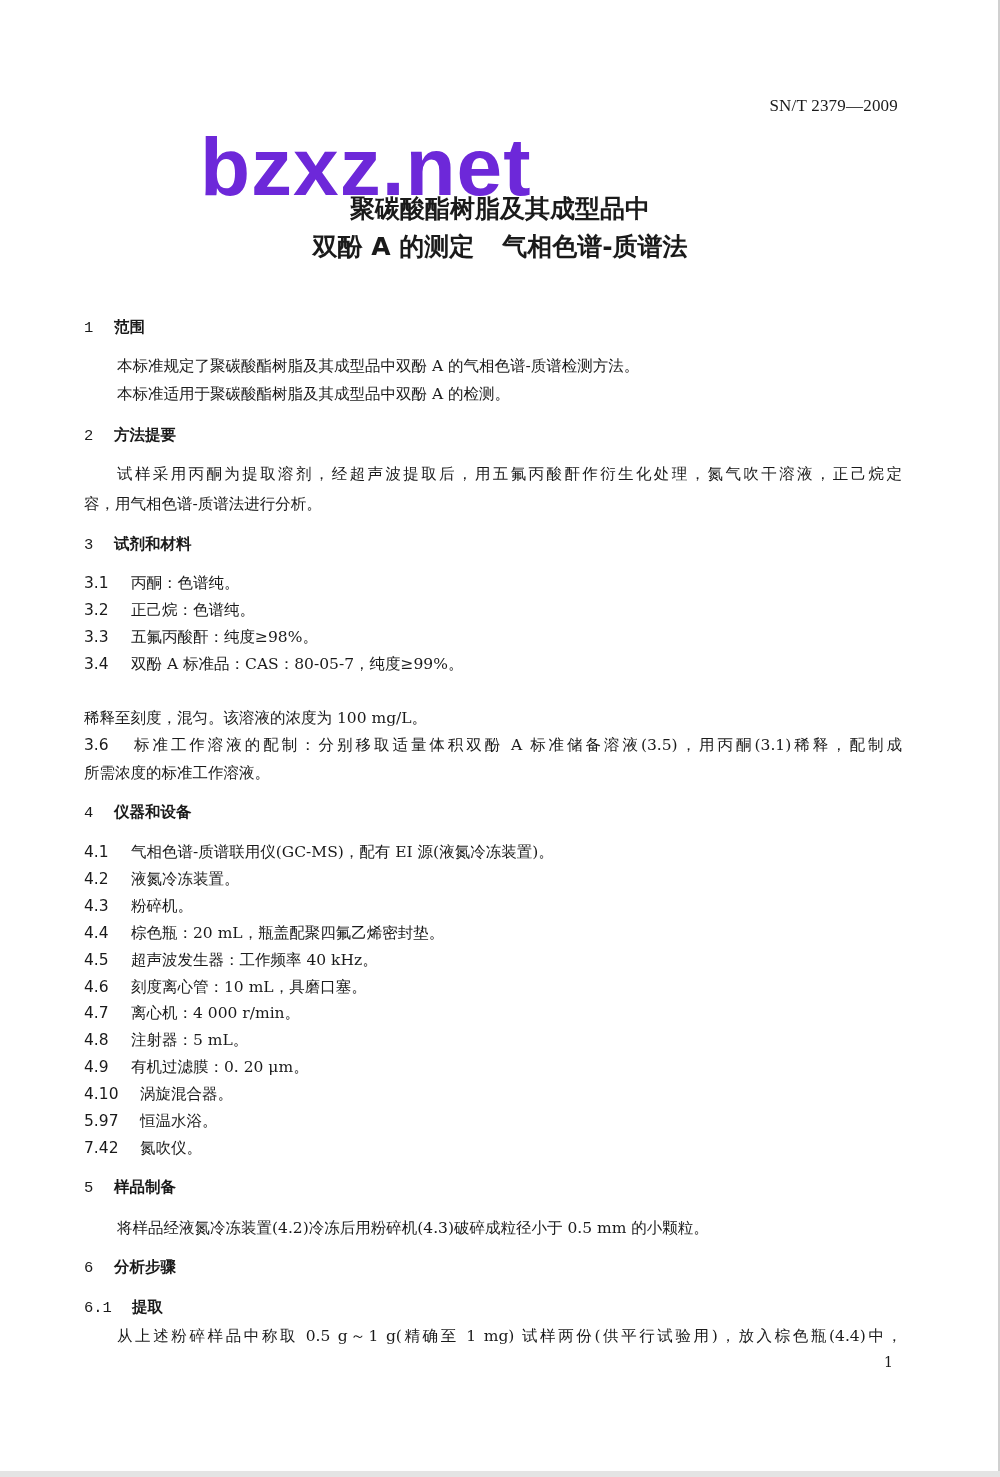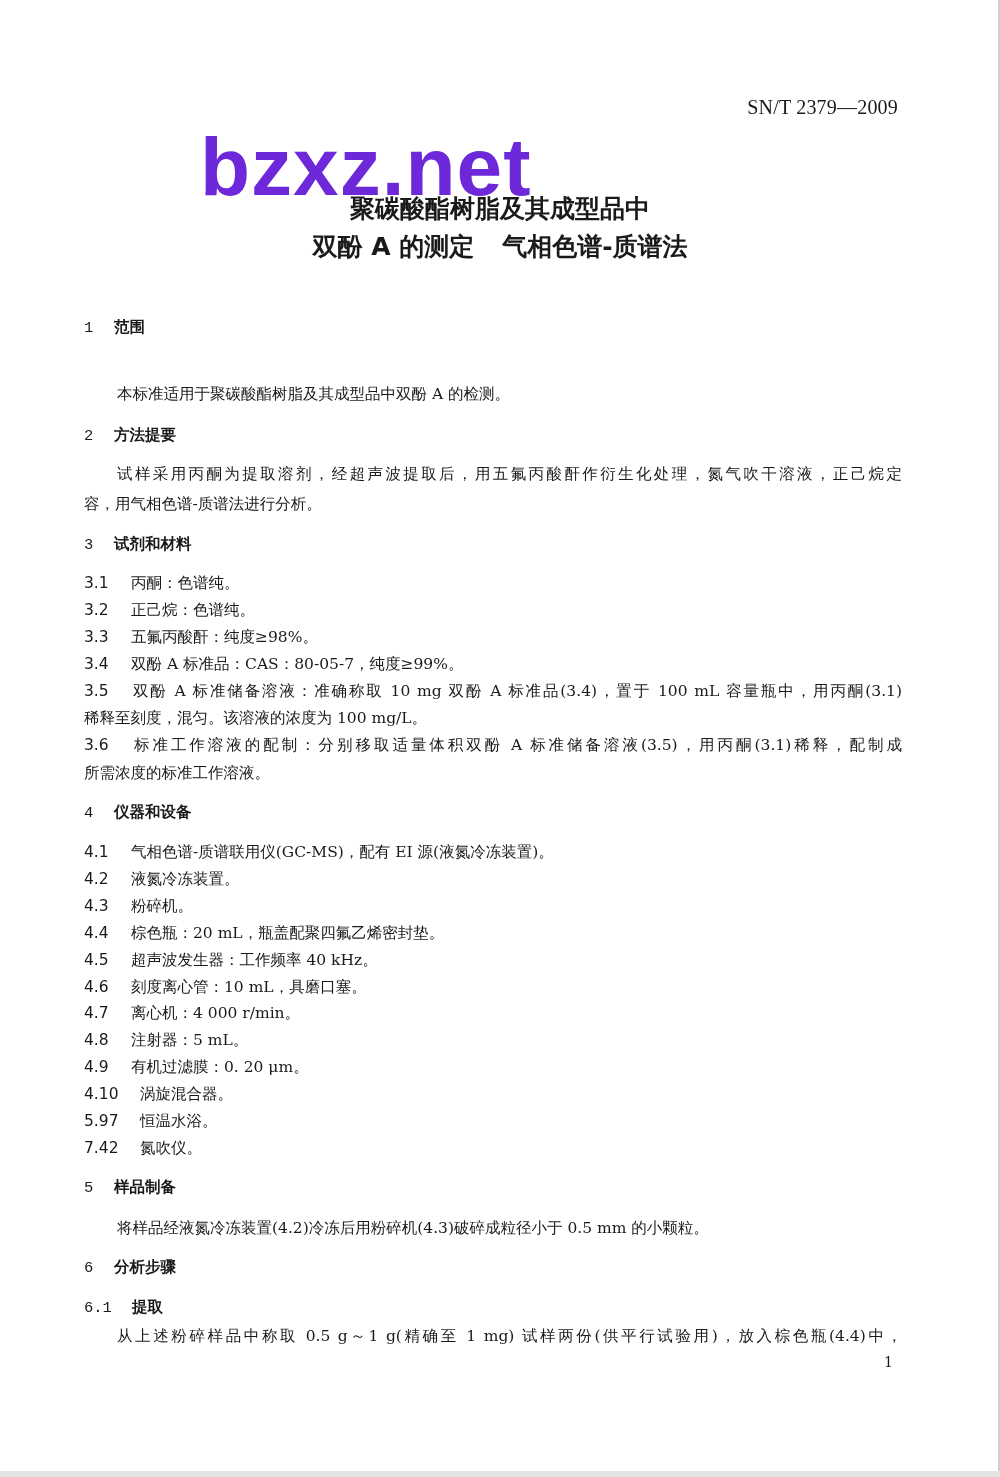--- a/index.html
+++ b/index.html
@@ -24,21 +24,21 @@
       position: absolute;
       left: 0; top: 1471px;
       width: 1000px; height: 6px;
       background: #e4e4e4;
     }
     .std-code {
       position: absolute;
       right: 100px;
       top: 96px;
       font-family: "Liberation Serif", serif;
-      font-size: 20px;
+      font-size: 17px;
       letter-spacing: 0.2px;
     }
     .watermark {
       position: absolute;
       left: 200px;
       top: 126px;
       font-family: "Liberation Sans", sans-serif;
       font-weight: bold;
       font-size: 82px;
       color: #6d28d9;
@@ -105,36 +105,36 @@
   <div class="std-code">SN/T 2379—2009</div>
 
   <div class="title l2">
     <span>双酚 A 的测定</span><span class="gap"></span><span>气相色谱-质谱法</span>
   </div>
   <div class="title l1">聚碳酸酯树脂及其成型品中</div>
 
   <div class="sec-head" style="top:318px;">
     <span class="num">1</span><span>范围</span>
   </div>
+  <div class="line para" style="top:356px;">本标准规定了聚碳酸酯树脂及其成型品中双酚 A 的气相色谱-质谱检测方法。</div>
   <div class="line para" style="top:384px;">本标准适用于聚碳酸酯树脂及其成型品中双酚 A 的检测。</div>
 
   <div class="sec-head" style="top:426px;">
     <span class="num">2</span><span>方法提要</span>
   </div>
   <div class="line para justify-line" style="top:464px; width:785px;">试样采用丙酮为提取溶剂，经超声波提取后，用五氟丙酸酐作衍生化处理，氮气吹干溶液，正己烷定</div>
   <div class="line full" style="top:494px;">容，用气相色谱-质谱法进行分析。</div>
 
   <div class="sec-head" style="top:535px;">
     <span class="num">3</span><span>试剂和材料</span>
   </div>
   <div class="line item" style="top:573px;"><span class="num">3.1</span><span>丙酮：色谱纯。</span></div>
   <div class="line item" style="top:600px;"><span class="num">3.2</span><span>正己烷：色谱纯。</span></div>
   <div class="line item" style="top:627px;"><span class="num">3.3</span><span>五氟丙酸酐：纯度≥98%。</span></div>
   <div class="line item" style="top:654px;"><span class="num">3.4</span><span>双酚 A 标准品：CAS：80-05-7，纯度≥99%。</span></div>
-  <div class="line item justify-line" style="top:681px;"><span class="num">3.5</span><span>双酚 A 标准储备溶液：准确称取 10 mg 双酚 A 标准品(3.4)，置于 100 mL 容量瓶中，用丙酮(3.1)</span></div>
   <div class="line full" style="top:708px;">稀释至刻度，混匀。该溶液的浓度为 100 mg/L。</div>
   <div class="line item justify-line" style="top:735px;"><span class="num">3.6</span><span>标准工作溶液的配制：分别移取适量体积双酚 A 标准储备溶液(3.5)，用丙酮(3.1)稀释，配制成</span></div>
   <div class="line full" style="top:763px;">所需浓度的标准工作溶液。</div>
 
   <div class="sec-head" style="top:803px;">
     <span class="num">4</span><span>仪器和设备</span>
   </div>
   <div class="line item" style="top:842px;"><span class="num">4.1</span><span>气相色谱-质谱联用仪(GC-MS)，配有 EI 源(液氮冷冻装置)。</span></div>
   <div class="line item" style="top:869px;"><span class="num">4.2</span><span>液氮冷冻装置。</span></div>
   <div class="line item" style="top:896px;"><span class="num">4.3</span><span>粉碎机。</span></div>

